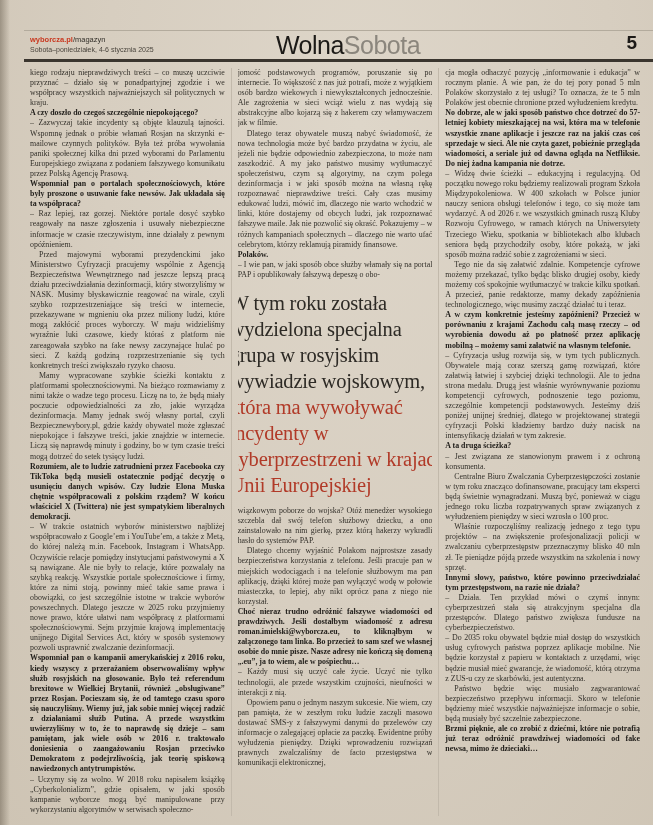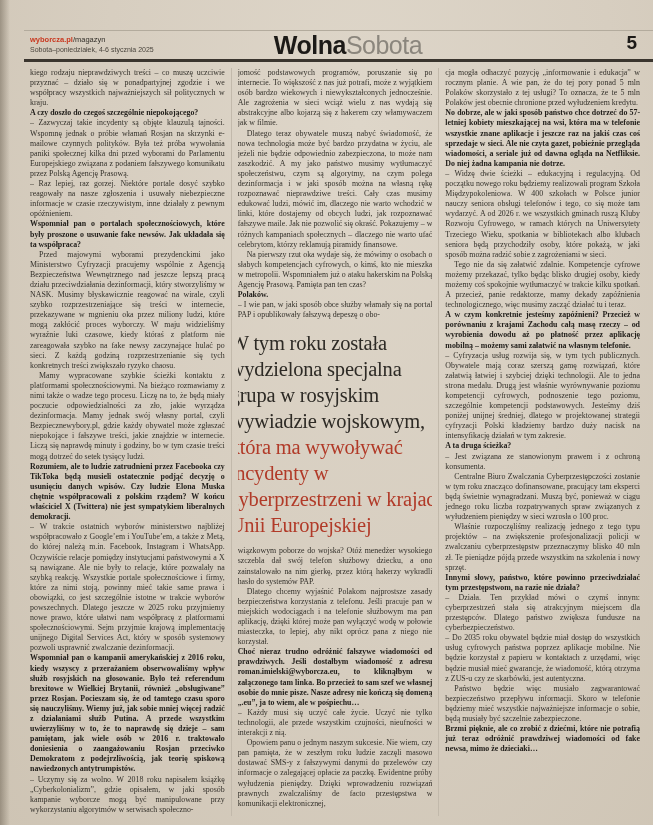--- a/index.html
+++ b/index.html
@@ -27,21 +27,21 @@
   }
   .mast-left{position:absolute;left:0;top:1px;line-height:9px;}
   .brandline{font-size:7.5px;color:#33302a;}
   .brand{color:var(--brand-red,#c9381f);font-weight:bold;}
   .brand-suffix{color:#33302a;}
   .dateline{font-size:7px;color:#4a453d;margin-top:1px;}
   .mast-title{
     position:absolute;left:0;right:0;top:-3px;text-align:center;
     font-size:25px;letter-spacing:-0.5px;color:#8b867d;
   }
-  .t-bold{font-weight:700;color:#1c1a17;margin-left:29px;}
+  .t-bold{font-weight:400;color:#1c1a17;margin-left:29px;}
   .t-light{font-weight:400;color:#8b867d;}
   .page-num{
     position:absolute;right:0;top:-2px;font-size:19px;font-weight:bold;color:#1c1a17;
   }
   .rule{
     position:absolute;left:24px;top:59px;width:629px;height:3px;background:#3a352e;
   }
   
   .cols{
     position:absolute;left:30px;top:68px;width:610px;height:754px;
@@ -85,35 +85,34 @@
     <div class="page-num">5</div>
   </header>
 
   <div class="rule"></div>
 
   <main class="cols">
     <section class="col">
         <p class="para a">kiego rodzaju nieprawdziwych treści – co muszę uczciwie przyznać – działo się w ponadpartyjnej zgodzie i we współpracy wszystkich najważniejszych sił politycznych w kraju.</p>
         <p class="para q">A czy doszło do czegoś szczególnie niepokojącego?</p>
         <p class="para a">– Zazwyczaj takie incydenty są objęte klauzulą tajności. Wspomnę jednak o próbie włamań Rosjan na skrzynki e-mailowe czynnych polityków. Była też próba wywołania paniki społecznej kilka dni przed wyborami do Parlamentu Europejskiego związana z podaniem fałszywego komunikatu przez Polską Agencję Prasową.</p>
+        <p class="para q">Wspomniał pan o portalach społecznościowych, które były proszone o usuwanie fake newsów. Jak układała się ta współpraca?</p>
         <p class="para a">– Raz lepiej, raz gorzej. Niektóre portale dosyć szybko reagowały na nasze zgłoszenia i usuwały niebezpieczne informacje w czasie rzeczywistym, inne działały z pewnym opóźnieniem.</p>
-        <p class="para q">Wspomniał pan o portalach społecznościowych, które były proszone o usuwanie fake newsów. Jak układała się ta współpraca?</p>
         <p class="para i">Przed majowymi wyborami prezydenckimi jako Ministerstwo Cyfryzacji pracujemy wspólnie z Agencją Bezpieczeństwa Wewnętrznego nad jeszcze lepszą pracą działu przeciwdziałania dezinformacji, który stworzyliśmy w NASK. Musimy błyskawicznie reagować na wirale, czyli szybko rozprzestrzeniające się treści w internecie, przekazywane w mgnieniu oka przez miliony ludzi, które mogą zakłócić proces wyborczy. W maju widzieliśmy wyraźnie luki czasowe, kiedy któraś z platform nie zareagowała szybko na fake newsy zaczynające hulać po sieci. Z każdą godziną rozprzestrzenianie się tych konkretnych treści zwiększało ryzyko chaosu.</p>
         <p class="para i">Mamy wypracowane szybkie ścieżki kontaktu z platformami społecznościowymi. Na bieżąco rozmawiamy z nimi także o wadze tego procesu. Liczę na to, że będą miały poczucie odpowiedzialności za zło, jakie wyrządza dezinformacja. Mamy jednak swój własny portal, czyli Bezpiecznewybory.pl, gdzie każdy obywatel może zgłaszać niepokojące i fałszywe treści, jakie znajdzie w internecie. Liczą się naprawdę minuty i godziny, bo w tym czasie treści mogą dotrzeć do setek tysięcy ludzi.</p>
         <p class="para q">Rozumiem, ale to ludzie zatrudnieni przez Facebooka czy TikToka będą musieli ostatecznie podjąć decyzję o usunięciu danych wpisów. Czy ludzie Elona Muska chętnie współpracowali z polskim rządem? W końcu właściciel X (Twittera) nie jest sympatykiem liberalnych demokracji.</p>
         <p class="para a">– W trakcie ostatnich wyborów ministerstwo najbliżej współpracowało z Google’em i YouTube’em, a także z Metą, do której należą m.in. Facebook, Instagram i WhatsApp. Oczywiście relacje pomiędzy instytucjami państwowymi a X są nawiązane. Ale nie były to relacje, które pozwalały na szybką reakcję. Wszystkie portale społecznościowe i firmy, które za nimi stoją, powinny mieć takie same prawa i obowiązki, co jest szczególnie istotne w trakcie wyborów powszechnych. Dlatego jeszcze w 2025 roku przyjmiemy nowe prawo, które ułatwi nam współpracę z platformami społecznościowymi. Sejm przyjmie krajową implementację unijnego Digital Services Act, który w sposób systemowy pozwoli usprawnić zwalczanie dezinformacji.</p>
         <p class="para q">Wspomniał pan o kampanii amerykańskiej z 2016 roku, kiedy wszyscy z przerażaniem obserwowaliśmy wpływ służb rosyjskich na głosowanie. Było też referendum brexitowe w Wielkiej Brytanii, również „obsługiwane” przez Rosjan. Pocieszam się, że od tamtego czasu sporo się nauczyliśmy. Wiemy już, jak sobie mniej więcej radzić z działaniami służb Putina. A przede wszystkim uwierzyliśmy w to, że to naprawdę się dzieje – sam pamiętam, jak wiele osób w 2016 r. traktowało doniesienia o zaangażowaniu Rosjan przeciwko Demokratom z podejrzliwością, jak teorię spiskową nawiedzonych antytrumpistów.</p>
         <p class="para a">– Uczymy się za wolno. W 2018 roku napisałem książkę „Cyberkolonializm”, gdzie opisałem, w jaki sposób kampanie wyborcze mogą być manipulowane przy wykorzystaniu algorytmów w serwisach społeczno-</p>
       </section>
     <div class="gutter"></div>
     <section class="col">
       <div>
           <p class="para a">jomość podstawowych programów, poruszanie się po internecie. To większość z nas już potrafi, może z wyjątkiem osób bardzo wiekowych i niewykształconych jednocześnie. Ale zagrożenia w sieci wciąż wielu z nas wydają się abstrakcyjne albo kojarzą się z hakerem czy włamywaczem jak w filmie.</p>
           <p class="para i">Dlatego teraz obywatele muszą nabyć świadomość, że nowa technologia może być bardzo przydatna w życiu, ale jeżeli nie będzie odpowiednio zabezpieczona, to może nam zaszkodzić. A my jako państwo musimy wytłumaczyć społeczeństwu, czym są algorytmy, na czym polega dezinformacja i w jaki sposób można na własną rękę rozpoznawać nieprawdziwe treści. Cały czas musimy edukować ludzi, mówić im, dlaczego nie warto wchodzić w linki, które dostajemy od obcych ludzi, jak rozpoznawać fałszywe maile. Jak nie pozwolić się okraść. Pokazujemy – w różnych kampaniach społecznych – dlaczego nie warto ufać celebrytom, którzy reklamują piramidy finansowe.</p>
-          <p class="para i">Na pierwszy rzut oka wydaje się, że mówimy o osobach o słabych kompetencjach cyfrowych, o kimś, kto nie mieszka w metropolii. Wspomniałem już o ataku hakerskim na Polską Agencję Prasową. Pamięta pan ten czas?</p>
           <p class="para q">Polaków.</p>
           <p class="para a">– I wie pan, w jaki sposób obce służby włamały się na portal PAP i opublikowały fałszywą depeszę o obo-</p>
         </div>
       <blockquote class="pullquote">
         <span class="pq-dark">W tym roku została wydzielona specjalna grupa w rosyjskim wywiadzie wojskowym, </span><span class="pq-red">która ma wywoływać incydenty w cyberprzestrzeni w krajach Unii Europejskiej</span>
       </blockquote>
       <div>
           <p class="para a">wiązkowym poborze do wojska? Otóż menedżer wysokiego szczebla dał swój telefon służbowy dziecku, a ono zainstalowało na nim gierkę, przez którą hakerzy wykradli hasło do systemów PAP.</p>
           <p class="para i">Dlatego chcemy wyjaśnić Polakom najprostsze zasady bezpieczeństwa korzystania z telefonu. Jeśli pracuje pan w miejskich wodociągach i na telefonie służbowym ma pan aplikację, dzięki której może pan wyłączyć wodę w połowie miasteczka, to lepiej, aby nikt oprócz pana z niego nie korzystał.</p>
           <p class="para q">Choć nieraz trudno odróżnić fałszywe wiadomości od prawdziwych. Jeśli dostałbym wiadomość z adresu roman.imielski@wyborcza.eu, to kliknąłbym w załączonego tam linka. Bo przecież to sam szef we własnej osobie do mnie pisze. Nasze adresy nie kończą się domeną „.eu”, ja to wiem, ale w pośpiechu…</p>
@@ -127,19 +126,19 @@
         <p class="para q">No dobrze, ale w jaki sposób państwo chce dotrzeć do 57-letniej kobiety mieszkającej na wsi, która ma w telefonie wszystkie znane aplikacje i jeszcze raz na jakiś czas coś sprzedaje w sieci. Ale nie czyta gazet, pobieżnie przegląda wiadomości, a seriale już od dawna ogląda na Netfliksie. Do niej żadna kampania nie dotrze.</p>
         <p class="para a">– Widzę dwie ścieżki – edukacyjną i regulacyjną. Od początku nowego roku będziemy realizowali program Szkoła Międzypokoleniowa. W 400 szkołach w Polsce junior nauczy seniora obsługi telefonów i tego, co się może tam wydarzyć. A od 2026 r. we wszystkich gminach ruszą Kluby Rozwoju Cyfrowego, w ramach których na Uniwersytety Trzeciego Wieku, spotkania w bibliotekach albo klubach seniora będą przychodziły osoby, które pokażą, w jaki sposób można radzić sobie z zagrożeniami w sieci.</p>
         <p class="para i">Tego nie da się załatwić zdalnie. Kompetencje cyfrowe możemy przekazać, tylko będąc blisko drugiej osoby, kiedy możemy coś spokojnie wytłumaczyć w trakcie kilku spotkań. A przecież, panie redaktorze, mamy dekady zapóźnienia technologicznego, więc musimy zacząć działać tu i teraz.</p>
         <p class="para q">A w czym konkretnie jesteśmy zapóźnieni? Przecież w porównaniu z krajami Zachodu całą masę rzeczy – od wyrobienia dowodu aż po płatność przez aplikację mobilną – możemy sami załatwić na własnym telefonie.</p>
         <p class="para a">– Cyfryzacja usług rozwija się, w tym tych publicznych. Obywatele mają coraz szerszą gamę rozwiązań, które załatwią łatwiej i szybciej dzięki technologii. Ale to jedna strona medalu. Drugą jest właśnie wyrównywanie poziomu kompetencji cyfrowych, podnoszenie tego poziomu, szczególnie kompetencji podstawowych. Jesteśmy dziś poniżej unijnej średniej, dlatego w projektowanej strategii cyfryzacji Polski kładziemy bardzo duży nacisk na intensyfikację działań w tym zakresie.</p>
         <p class="para q">A ta druga ścieżka?</p>
         <p class="para a">– Jest związana ze stanowionym prawem i z ochroną konsumenta.</p>
         <p class="para i">Centralne Biuro Zwalczania Cyberprzestępczości zostanie w tym roku znacząco dofinansowane, pracujący tam eksperci będą świetnie wynagradzani. Muszą być, ponieważ w ciągu jednego roku liczba rozpatrywanych spraw związanych z wyłudzeniem pieniędzy w sieci wzrosła o 100 proc.</p>
         <p class="para i">Właśnie rozpoczęliśmy realizację jednego z tego typu projektów – na zwiększenie profesjonalizacji policji w zwalczaniu cyberprzestępstw przeznaczymy blisko 40 mln zł. Te pieniądze pójdą przede wszystkim na szkolenia i nowy sprzęt.</p>
         <p class="para q">Innymi słowy, państwo, które powinno przeciwdziałać tym przestępstwom, na razie nie działa?</p>
-        <p class="para a">– Działa. Ten przykład mówi o czymś innym: cyberprzestrzeń stała się atrakcyjnym miejscem dla przestępców. Dlatego państwo zwiększa fundusze na cyberbezpieczeństwo.</p>
+        <p class="para a">– Działa. Ten przykład mówi o czymś innym: cyberprzestrzeń stała się atrakcyjnym specjalna dla przestępców. Dlatego państwo zwiększa fundusze na cyberbezpieczeństwo.</p>
         <p class="para a">– Do 2035 roku obywatel będzie miał dostęp do wszystkich usług cyfrowych państwa poprzez aplikacje mobilne. Nie będzie korzystał z papieru w kontaktach z urzędami, więc będzie musiał mieć gwarancje, że wiadomość, którą otrzyma z ZUS-u czy ze skarbówki, jest autentyczna.</p>
         <p class="para i">Państwo będzie więc musiało zagwarantować bezpieczeństwo przepływu informacji. Skoro w telefonie będziemy mieć wszystkie najważniejsze informacje o sobie, będą musiały być szczelnie zabezpieczone.</p>
         <p class="para q">Brzmi pięknie, ale co zrobić z dziećmi, które nie potrafią już teraz odróżnić prawdziwej wiadomości od fake newsa, mimo że dzieciaki…</p>
       </section>
   </main>
 </div>
 
 </body></html>

